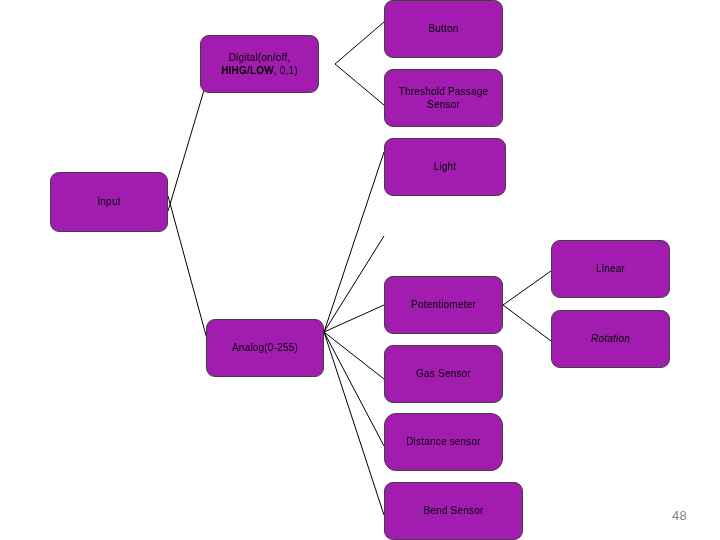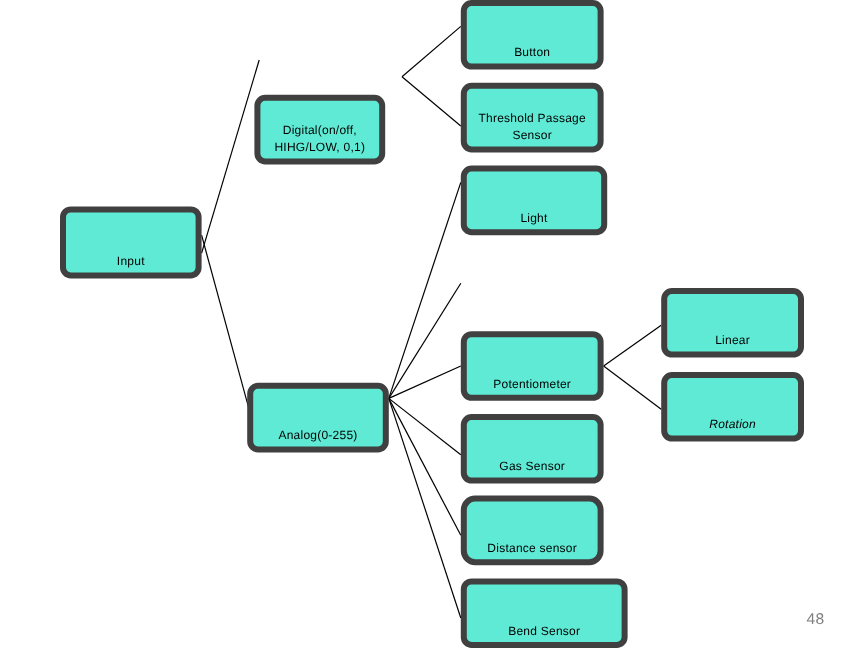--- a/index.html
+++ b/index.html
@@ -21,39 +21,39 @@
     position: absolute;
     left: 0;
     top: 0;
     width: 720px;
     height: 540px;
     pointer-events: none;
   }
   .node {
     position: absolute;
     box-sizing: border-box;
-    background: #5eead4;
-    border: 5px solid #404040;
+    background: #a21caf;
+    border: 1px solid #404040;
     border-radius: 9px;
     display: flex;
-    align-items: flex-end;
+    align-items: center;
     justify-content: center;
     text-align: center;
     color: #000000;
     font-size: 10px;
     line-height: 1.35;
     letter-spacing: 0.2px;
     padding: 2px 5px;
   }
   .node .label {
     display: block;
     width: 100%;
   }
   .strong {
-    font-weight: normal;
+    font-weight: bold;
   }
   #page-number {
     position: absolute;
     color: #808080;
     font-size: 13px;
     letter-spacing: 0.3px;
     margin-left: 12px;
   }
 </style>
 </head>
@@ -73,21 +73,21 @@
       <line x1="324" y1="332" x2="384" y2="446" stroke="#000000" stroke-width="1"></line>
       <line x1="324" y1="332" x2="384" y2="515" stroke="#000000" stroke-width="1"></line>
       <line x1="503" y1="305" x2="551" y2="271" stroke="#000000" stroke-width="1"></line>
       <line x1="503" y1="305" x2="551" y2="341" stroke="#000000" stroke-width="1"></line>
     </svg>
 
   <div class="node" style="left: 50px; top: 172px; width: 118px; height: 60px;">
     <span class="label">Input</span>
   </div>
 
-  <div class="node" style="left: 212px; top: 35px; width: 109px; height: 58px; margin-top: 44px;">
+  <div class="node" style="left: 200px; top: 35px; width: 119px; height: 58px;">
     <span class="label"><span>Digital(on/off,</span><br><span class="strong">HIHG/LOW</span><span>, 0,1)</span></span>
   </div>
 
   <div class="node" style="left: 206px; top: 319px; width: 118px; height: 58px;">
     <span class="label">Analog(0-255)</span>
   </div>
 
   <div class="node" style="left: 384px; top: 0px; width: 119px; height: 58px;">
     <span class="label">Button</span>
   </div>

